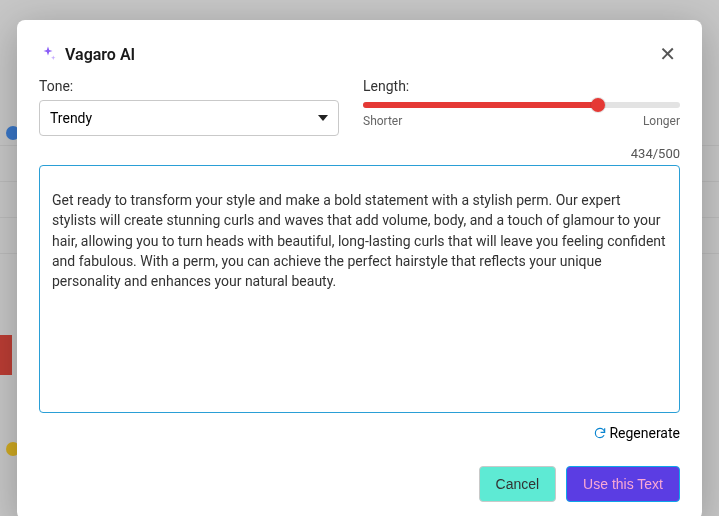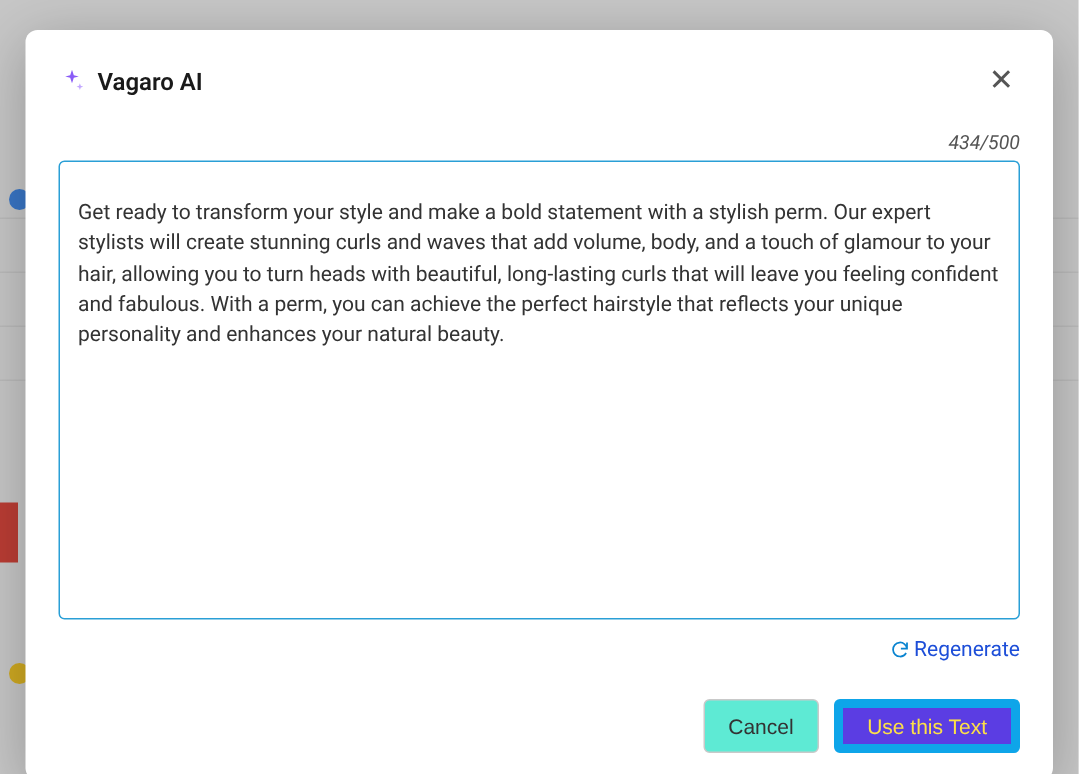--- a/index.html
+++ b/index.html
@@ -28,33 +28,33 @@
   .ctrl-label { font-size:14px; color:#333; margin-bottom:6px; display:block; }
   .tone-select {
     width:100%; height:36px; border:1px solid #c9c9c9; border-radius:4px;
     padding:0 10px; font-size:14px; background:#fff; display:flex; align-items:center; justify-content:space-between; cursor:pointer;
   }
   .caret-down { border-left:5px solid transparent; border-right:5px solid transparent; border-top:6px solid #222; }
   .slider-track { position:relative; height:6px; border-radius:3px; background:#e3e3e3; margin-top:8px; }
   .slider-fill { position:absolute; left:0; top:0; height:6px; border-radius:3px; background:#e53935; }
   .slider-thumb { position:absolute; top:50%; width:14px; height:14px; border-radius:50%; background:#e53935; transform:translate(-50%,-50%); box-shadow:0 0 0 1px rgba(0,0,0,0.1); cursor:pointer; }
   .slider-labels { display:flex; justify-content:space-between; font-size:12px; color:#666; margin-top:6px; }
-  .counter-row { text-align:right; font-size:13px; color:#555; margin-top:10px;font-style:italic; }
+  .counter-row { text-align:right; font-size:13px; color:#555; margin-top:10px; }
   .text-area {
     margin-top:4px; flex:1; border:1px solid #2a9fd6; border-radius:4px;
     padding:24px 12px; font-size:14px; line-height:1.45; color:#333;
     overflow:auto; outline:none;
   }
   .regen-row { text-align:right; margin-top:12px; }
-  .regen-link { color:#1d4ed8; font-size:14px; display:inline-flex; align-items:center; gap:2px; cursor:pointer; text-decoration:none; }
+  .regen-link { color:#000000; font-size:14px; display:inline-flex; align-items:center; gap:2px; cursor:pointer; text-decoration:none; }
   .regen-link svg{ display:block; }
   .footer { display:flex; justify-content:flex-end; gap:10px; margin-top:22px; }
   .btn { height:36px; padding:0 16px; border-radius:4px; font-size:14px; cursor:pointer; }
   .btn-cancel { background:#5eead4; border:1px solid #c9c9c9; color:#333; }
-  .btn-primary { background:#5b3de3; border:6px solid #0ea5e9; color:#fde047; }
+  .btn-primary { background:#5b3de3; border:1px solid #0ea5e9; color:#f9a8d4; }
 </style>
 </head>
 <body>
 
 <div class="background">
   <div class="bg-row" style="top:110px;"></div>
   <div class="bg-row" style="top:146px;"></div>
   <div class="bg-row" style="top:182px;"></div>
   <div class="bg-row" style="top:218px;"></div>
   <div class="bg-dot" style="top:126px; left:6px; background:#2b7de9;"></div>
@@ -73,20 +73,40 @@
           <path fill="#c3a8ff" d="M19 14l.8 2.2L22 17l-2.2.8L19 20l-.8-2.2L16 17l2.2-.8L19 14z"></path>
         </svg>
       </span>
       <div class="modal-title">Vagaro AI</div>
     </div>
     <button class="close-btn">
       <span>✕</span>
     </button>
   </div>
 
+  <div class="controls-row">
+    <div class="tone-col">
+      <label class="ctrl-label">Tone:</label>
+      <div class="tone-select">
+        <span>Trendy</span>
+        <span class="caret-down"></span>
+      </div>
+    </div>
+    <div class="length-col">
+      <label class="ctrl-label">Length:</label>
+      <div class="slider-track">
+        <div class="slider-fill" id="slider-fill" style="width: 74%;"></div>
+        <div class="slider-thumb" id="slider-thumb" style="left: 74%;"></div>
+      </div>
+      <div class="slider-labels">
+        <span>Shorter</span>
+        <span>Longer</span>
+      </div>
+    </div>
+  </div>
 
   <div class="counter-row">434/500</div>
 
   <div class="text-area" contenteditable="true" style="">Get ready to transform your style and make a bold statement with a stylish perm. Our expert stylists will create stunning curls and waves that add volume, body, and a touch of glamour to your hair, allowing you to turn heads with beautiful, long-lasting curls that will leave you feeling confident and fabulous. With a perm, you can achieve the perfect hairstyle that reflects your unique personality and enhances your natural beauty.</div>
 
   <div class="regen-row">
     <a class="regen-link">
       <span>
         <svg width="14" height="14" viewBox="0 0 24 24">
             <path fill="none" stroke="#0a84d0" stroke-width="2" d="M20 11A8 8 0 1 0 12 20a8 8 0 0 0 7-4M20 4v7h-7"></path>

